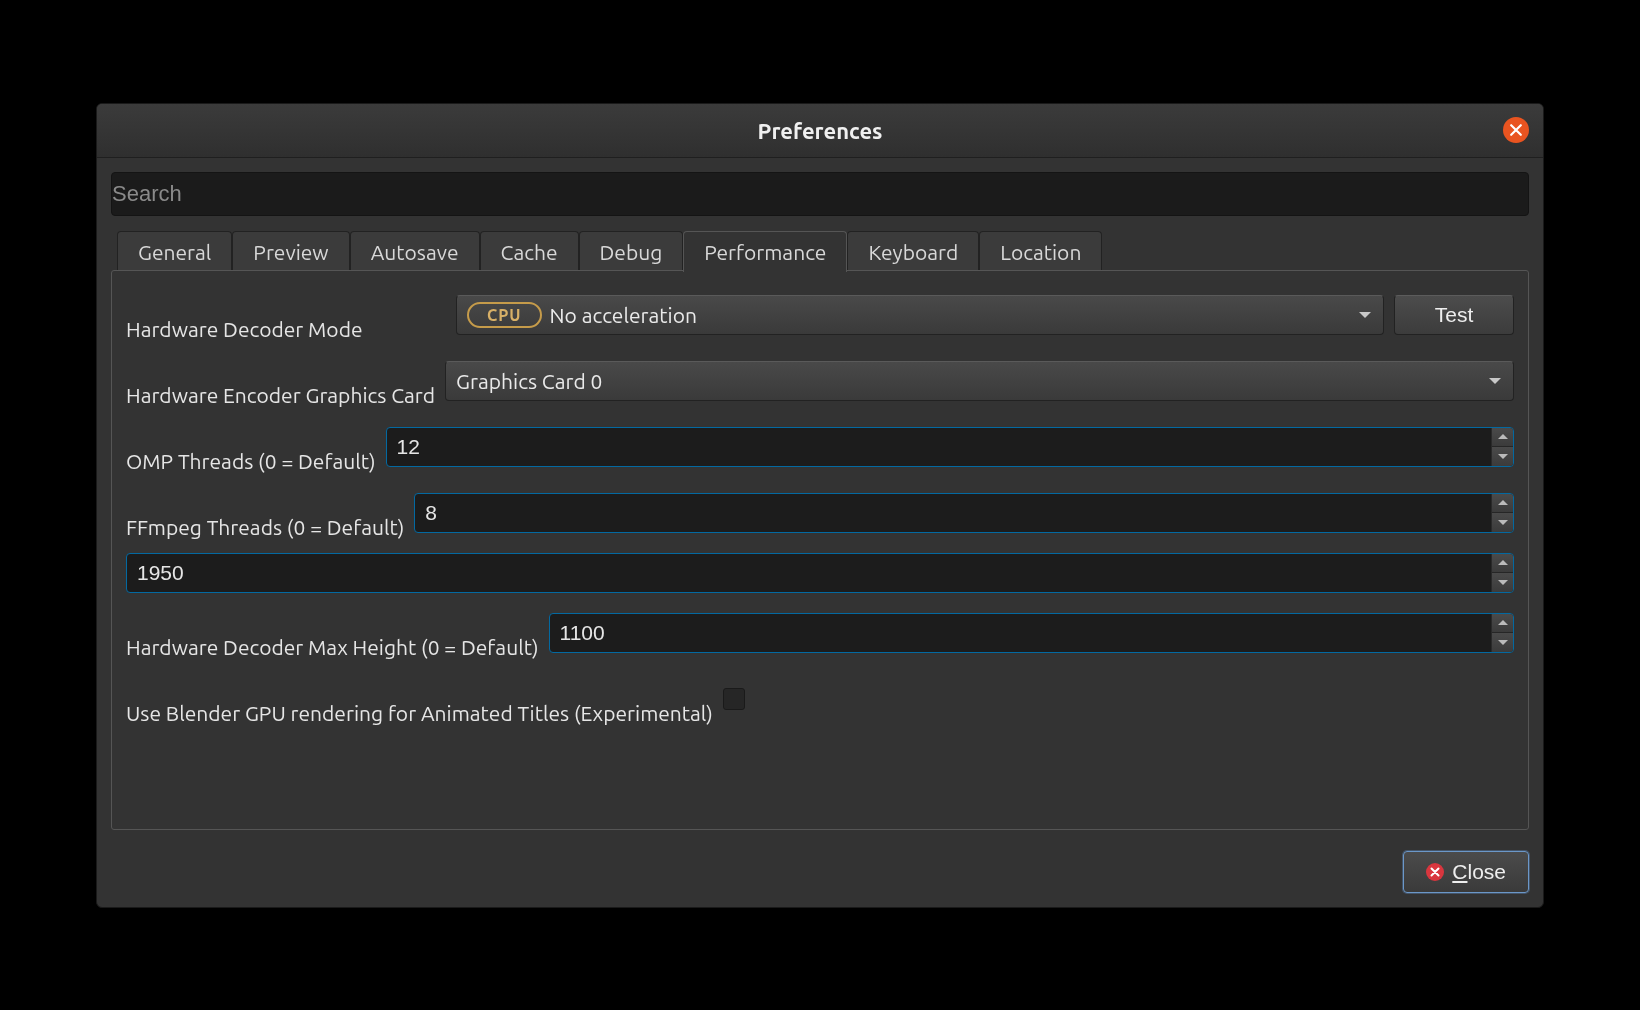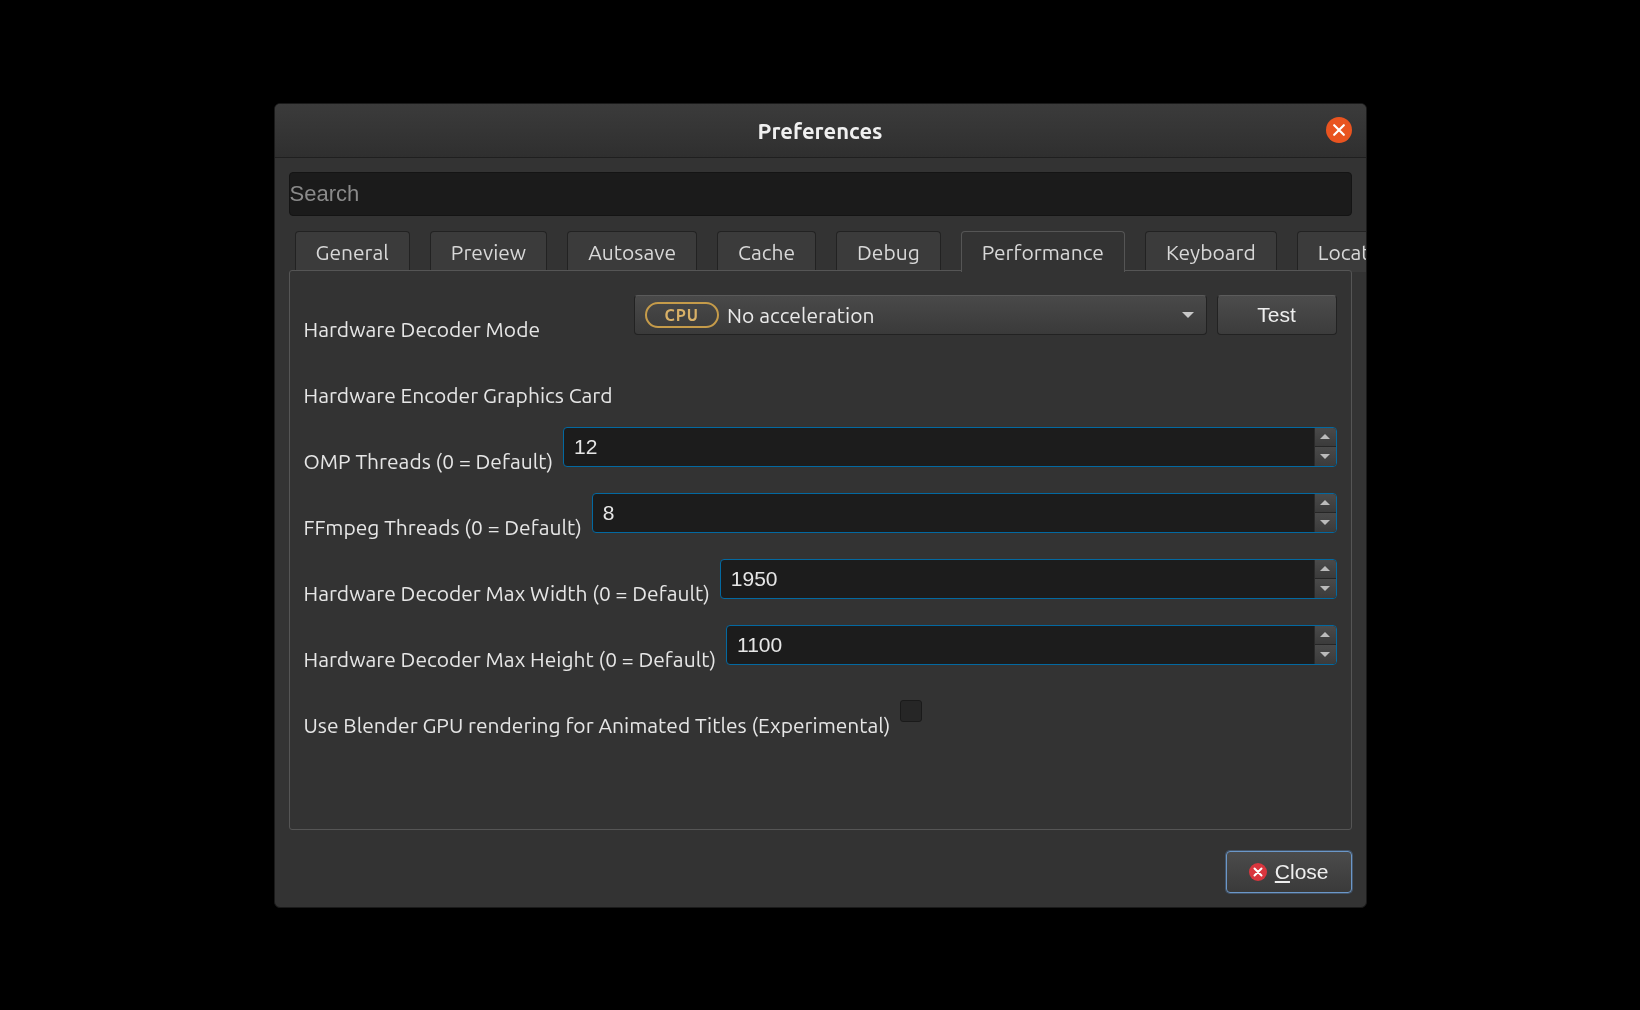--- a/index.html
+++ b/index.html
@@ -6,21 +6,21 @@
   html, body { width: 100%; height: 100%; background: #000; }
   body {
     font-family: "Ubuntu", "Segoe UI", "Helvetica Neue", Arial, sans-serif;
     color: #e8e8e8;
     display: flex;
     align-items: center;
     justify-content: center;
     padding: 20px;
   }
   .window {
-    width: 1093px;
+    width: 1448px;
     background: #333333;
     border: 1px solid #1a1a1a;
     border-radius: 6px;
     box-shadow: 0 10px 40px rgba(0,0,0,0.6);
     display: flex;
     flex-direction: column;
     overflow: hidden;
   }
   .titlebar {
     height: 54px;
@@ -65,21 +65,21 @@
     color: #aaa;
     font-size: 22px;
     padding: 0 0;
     outline: none;
     margin-bottom: 14px;
   }
   .search-box::placeholder { color: #8a8a8a; }
 
   .tabs {
     display: flex;
-    gap: 20px;
+    gap: 0;
     padding-left: 6px;
   }
   .tab {
     padding: 8px 20px;
     font-size: 21px;
     color: #d8d8d8;
     background: #3b3b3b;
     border: 1px solid #222;
     border-bottom: none;
     border-radius: 4px 4px 0 0;
@@ -282,20 +282,24 @@
           <span class="pill">CPU</span>
           <span class="combo-text">No acceleration</span>
           <span class="combo-chevron"></span>
         </div>
         <button class="btn" style="min-width:120px">Test</button>
       </div>
 
 
       <div class="row">
         <div class="row-label">Hardware Encoder Graphics Card</div>
+        <div class="combo">
+          <span class="combo-text">Graphics Card 0</span>
+          <span class="combo-chevron"></span>
+        </div>
       </div>
 
       <div class="row">
         <div class="row-label">OMP Threads (0 = Default)</div>
         <div class="spin">
           <input type="text" value="12" style="">
           <div class="spin-buttons">
             <div class="spin-btn">
                 <span class="spin-arrow-up"></span>
               </div>
@@ -315,21 +319,20 @@
                 <span class="spin-arrow-up"></span>
               </div>
             <div class="spin-btn">
                 <span class="spin-arrow-down"></span>
               </div>
           </div>
         </div>
       </div>
 
       <div class="row">
-        <div class="row-label">Hardware Decoder Max Width (0 = Default)</div>
         <div class="spin">
           <input type="text" value="1950" style="">
           <div class="spin-buttons">
             <div class="spin-btn">
                 <span class="spin-arrow-up"></span>
               </div>
             <div class="spin-btn">
                 <span class="spin-arrow-down"></span>
               </div>
           </div>

